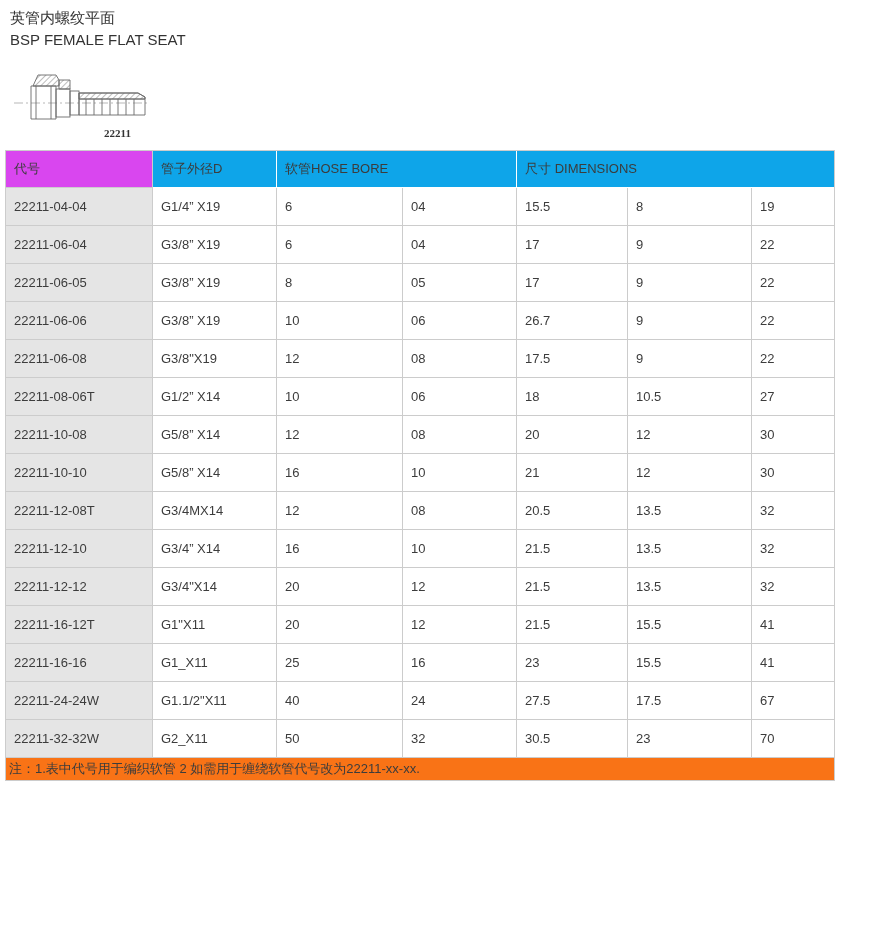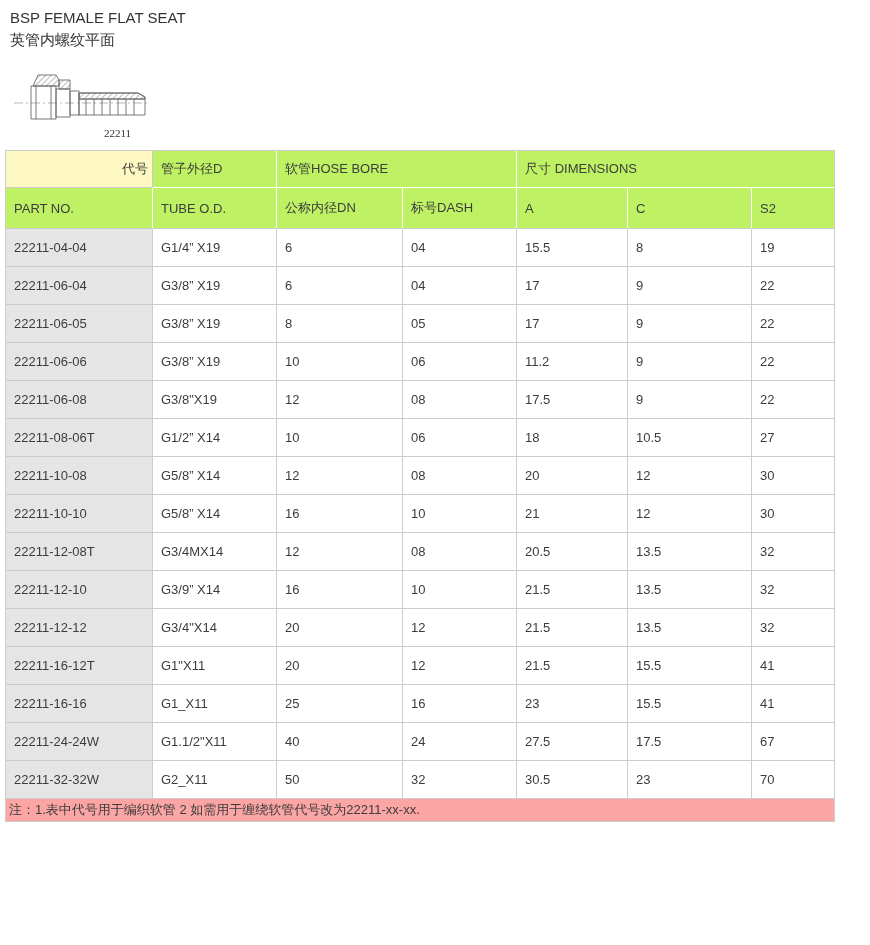--- a/index.html
+++ b/index.html
@@ -2,52 +2,52 @@
 <html><head>
 <meta charset="utf-8">
 <style>
   html,body{margin:0;padding:0;}
   body{
     width:870px;height:945px;background:#ffffff;
     font-family:"Liberation Sans","DejaVu Sans",sans-serif;
     color:#3c3c3c;
   }
   .titles{padding:7px 0 0 10px;font-size:15px;line-height:22px;color:#333;}
-  .drawing{position:relative;margin:12px 0 0 12px;width:145px;height:80px;}
+  .drawing{position:relative;margin:12px 0 0 12px;width:145px;height:80px;font-weight:bold;}
   table.spec{
     margin:7px 0 0 5px;width:828px;table-layout:fixed;
     border-collapse:separate;border-spacing:0;
     border:1px solid #ccc;font-size:13px;
   }
   th,td{
     font-weight:normal;text-align:left;vertical-align:middle;
     padding:0 4px 0 8px;border-right:1px solid #ccc;border-bottom:1px solid #ccc;
     overflow:hidden;white-space:nowrap;
   }
   th:last-child,td:last-child{border-right:none;}
-  thead th{background:#bef264;color:#3c3c3c;}
+  thead th{background:#0ea5e9;color:#3c3c3c;}
   thead tr.group th{height:36px;}
-  thead tr.group th.first{background:#fef9c3;text-align:right;}
+  thead tr.group th.first{background:#d946ef;}
   thead tr.group th:not(.first){border-bottom-color:#ffffff;}
   thead tr.group th:not(.first):not(:last-child){border-right-color:#ffffff;}
   thead tr.sub th{height:40px;}
   thead tr.sub th:not(:last-child){border-right-color:#ffffff;}
   tbody td{height:37px;background:#ffffff;}
   tbody td:first-child{background:#e5e5e5;}
   tfoot td{
-    background:#fca5a5;height:19px;font-size:13px;
+    background:#f97316;height:19px;font-size:13px;
     padding:1px 12px 2px 3px;border-right:none;border-bottom:none;
   }
 </style>
 </head>
 <body>
 
 <div class="titles">
+  <div>英管内螺纹平面</div>
   <div>BSP FEMALE FLAT SEAT</div>
-  <div>英管内螺纹平面</div>
 </div>
 
 <div class="drawing">
   <svg width="145" height="80" viewBox="0 0 145 80" xmlns="http://www.w3.org/2000/svg">
     <defs>
       <pattern id="hatch" width="4" height="4" patternUnits="userSpaceOnUse" patternTransform="rotate(45)">
         <line x1="0" y1="0" x2="0" y2="4" stroke="#7a7a7a" stroke-width="1"></line>
       </pattern>
     </defs>
     <g stroke="#6a6a6a" fill="none" stroke-width="0.9">
@@ -88,29 +88,20 @@
       <col style="width:124px">
       <col style="width:82px">
   </colgroup>
   <thead>
     <tr class="group">
       <th class="first">代号</th>
       <th>管子外径D</th>
       <th colspan="2">软管HOSE BORE</th>
       <th colspan="3">尺寸 DIMENSIONS</th>
     </tr>
-    <tr class="sub">
-      <th>PART NO.</th>
-      <th>TUBE O.D.</th>
-      <th>公称内径DN</th>
-      <th>标号DASH</th>
-      <th>A</th>
-      <th>C</th>
-      <th>S2</th>
-    </tr>
   </thead>
   <tbody>
       <tr>
         <td>22211-04-04</td>
         <td>G1/4” X19</td>
         <td>6</td>
         <td>04</td>
         <td>15.5</td>
         <td>8</td>
         <td>19</td>
@@ -131,21 +122,21 @@
         <td>05</td>
         <td>17</td>
         <td>9</td>
         <td>22</td>
       </tr>
       <tr>
         <td>22211-06-06</td>
         <td>G3/8” X19</td>
         <td>10</td>
         <td>06</td>
-        <td>11.2</td>
+        <td>26.7</td>
         <td>9</td>
         <td>22</td>
       </tr>
       <tr>
         <td>22211-06-08</td>
         <td>G3/8"X19</td>
         <td>12</td>
         <td>08</td>
         <td>17.5</td>
         <td>9</td>
@@ -182,21 +173,21 @@
         <td>22211-12-08T</td>
         <td>G3/4MX14</td>
         <td>12</td>
         <td>08</td>
         <td>20.5</td>
         <td>13.5</td>
         <td>32</td>
       </tr>
       <tr>
         <td>22211-12-10</td>
-        <td>G3/9” X14</td>
+        <td>G3/4” X14</td>
         <td>16</td>
         <td>10</td>
         <td>21.5</td>
         <td>13.5</td>
         <td>32</td>
       </tr>
       <tr>
         <td>22211-12-12</td>
         <td>G3/4"X14</td>
         <td>20</td>

